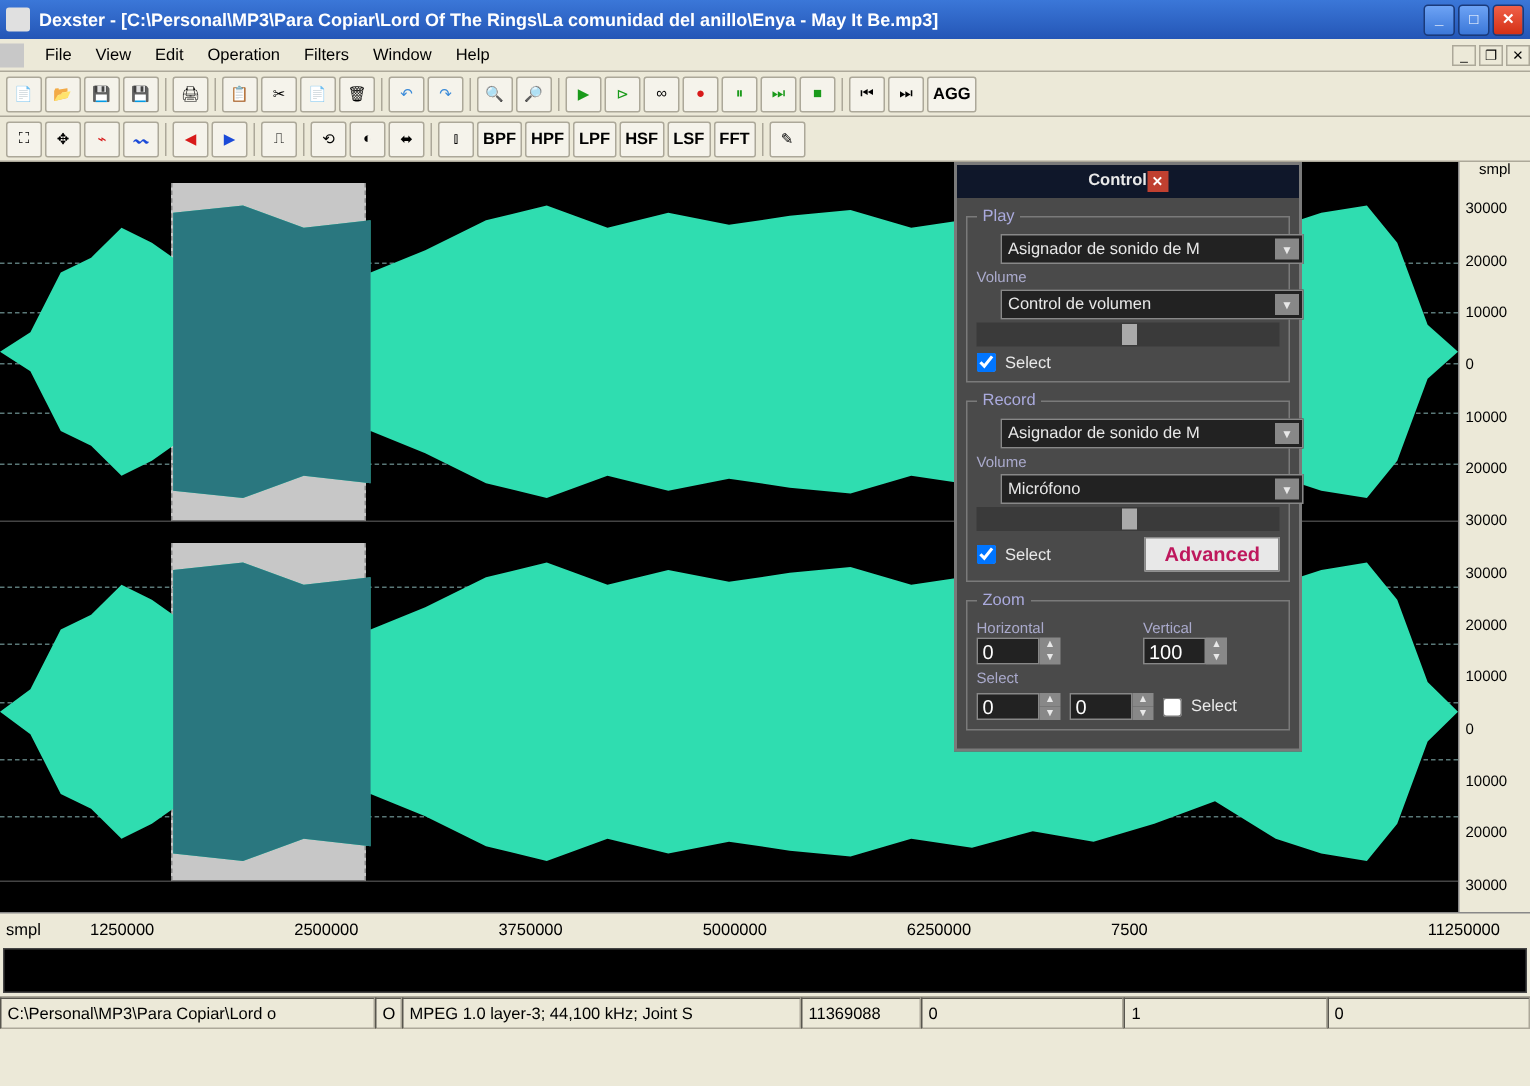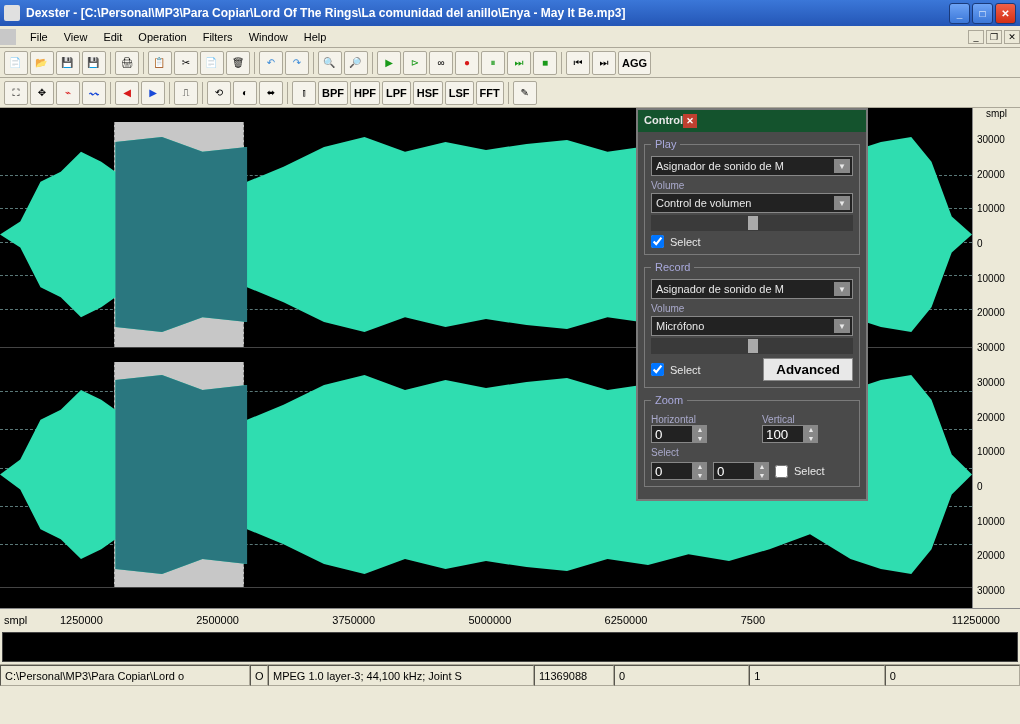--- a/index.html
+++ b/index.html
@@ -36,33 +36,33 @@
 .timeline { height: 22px; background: #ece9d8; border-top: 1px solid #888; display: flex; }
 .timeline .tl-label { width: 40px; padding-left: 4px; display: flex; align-items: center; }
 .timeline .tl-ticks { flex: 1; display: flex; justify-content: space-between; align-items: center; padding: 0 20px; }
 
 .black-strip { height: 30px; background: black; border: 1px solid #444; margin: 2px; }
 
 .statusbar { height: 22px; background: #ece9d8; border-top: 1px solid #aca899; display: flex; }
 .statusbar .sb-panel { border: 1px inset #aca899; padding: 2px 4px; display: flex; align-items: center; overflow: hidden; white-space: nowrap; }
 
 .control-panel { position: absolute; top: 108px; left: 636px; width: 232px; background: #4a4a4a; border: 2px solid #7a7a7a; color: #e8e8e8; font-size: 11px; }
-.control-panel .cp-title { background: #14532d; padding: 4px 6px; display: flex; justify-content: flex-start; font-weight: bold; }
+.control-panel .cp-title { background: #0f172a; padding: 4px 6px; display: flex; justify-content: center; font-weight: bold; }
 .control-panel .cp-close { width: 14px; height: 14px; background: #c04030; color: white; display: flex; align-items: center; justify-content: center; font-size: 9px; cursor: pointer; }
 .control-panel .cp-body { padding: 6px; }
 .control-panel fieldset { border: 1px solid #7a7a7a; margin-bottom: 6px; padding: 4px 6px 6px; }
 .control-panel legend { padding: 0 4px; color: #aad; }
-.control-panel .cp-combo { width: 100%; height: 20px; background: #222; border: 1px solid #888; color: #e8e8e8; display: flex; align-items: center; padding: 0 4px; margin: 2px 0; cursor: pointer; position: relative; }
+.control-panel .cp-combo { width: 100%; height: 20px; background: #222; border: 1px solid #888; color: #e8e8e8; display: flex; align-items: center; padding: 0 4px; margin: 2px 16px; cursor: pointer; position: relative; }
 .control-panel .cp-combo::after { content: "▼"; position: absolute; right: 2px; top: 2px; width: 16px; height: 14px; background: #888; display: flex; align-items: center; justify-content: center; font-size: 8px; }
 .control-panel .cp-label { color: #aac; font-size: 10px; margin-top: 4px; }
 .control-panel .cp-slider { height: 16px; background: #3a3a3a; margin: 2px 0; position: relative; }
 .control-panel .cp-slider .thumb { position: absolute; width: 10px; height: 14px; background: #aaa; top: 1px; left: 48%; }
 .control-panel .cp-check { display: flex; align-items: center; gap: 6px; margin-top: 4px; }
 .control-panel .cp-check input { width: 13px; height: 13px; }
-.control-panel .cp-adv-btn { background: #e8e8e8; color: #000000; border: 1px solid #888; padding: 3px 12px; font-weight: bold; cursor: pointer; margin-left: auto; }
+.control-panel .cp-adv-btn { background: #e8e8e8; color: #be185d; border: 1px solid #888; padding: 3px 12px; font-weight: bold; cursor: pointer; margin-left: auto; }
 .control-panel .zoom-row { display: flex; gap: 20px; }
 .control-panel .zoom-col { flex: 1; }
 .control-panel .spinner { display: flex; }
 .control-panel .spinner input { width: 42px; height: 18px; background: #222; border: 1px solid #888; color: white; padding: 0 3px; }
 .control-panel .spinner .sp-btns { display: flex; flex-direction: column; }
 .control-panel .spinner .sp-btn { width: 14px; height: 9px; background: #888; font-size: 7px; display: flex; align-items: center; justify-content: center; cursor: pointer; }
 .control-panel .zoom-select-row { display: flex; align-items: center; gap: 6px; margin-top: 4px; }
 </style>
 </head>
 <body>

